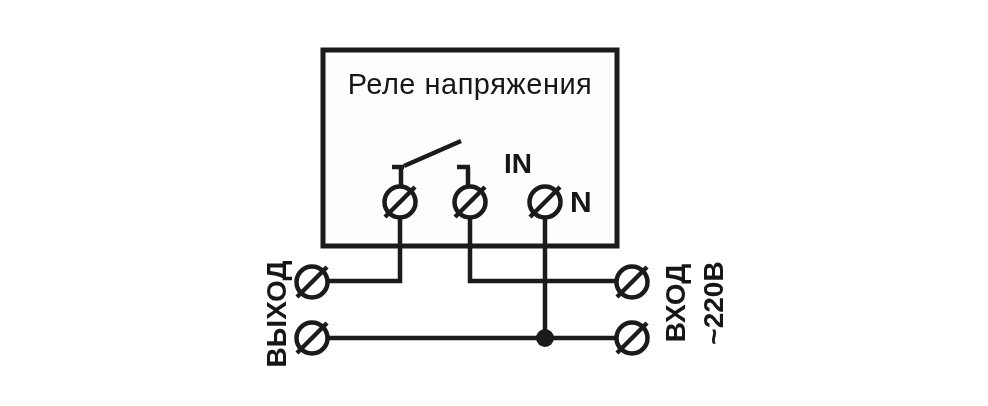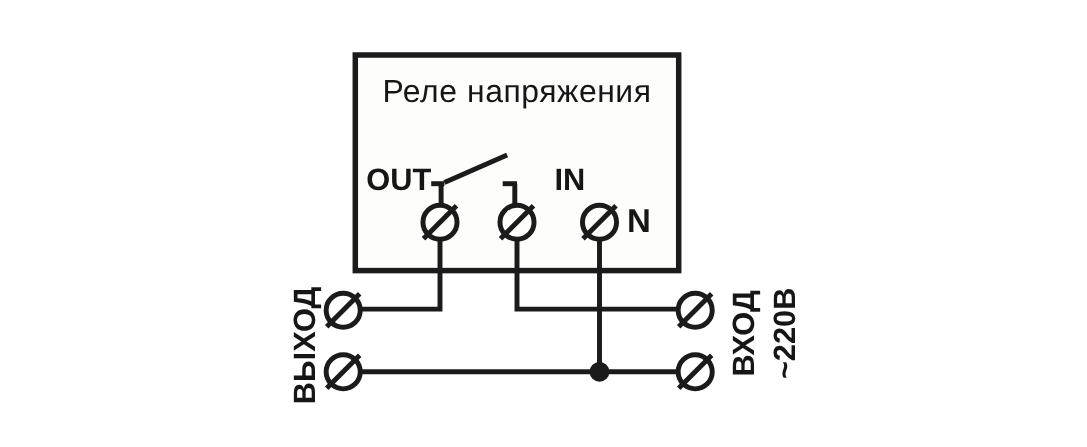--- a/index.html
+++ b/index.html
@@ -118,21 +118,20 @@
         <circle cx="632" cy="338" r="15.5"></circle>
         <line x1="617" y1="353" x2="647" y2="323"></line>
       </g>
 
       <circle cx="545" cy="338" r="9" fill="#1b1b1b" stroke="none"></circle>
     </g>
   </svg>
 
   <div class="lbl relay-title">Реле напряжения</div>
 
-  <div class="lbl term-lbl lbl-out">OUT</div>
   <div class="lbl term-lbl lbl-in">IN</div>
   <div class="lbl term-lbl lbl-n">N</div>
 
   <div class="rot lbl-vyhod">ВЫХОД</div>
   <div class="rot lbl-vhod">ВХОД</div>
   <div class="rot lbl-220v">~220В</div>
 
 </div>
 
 </body></html>

